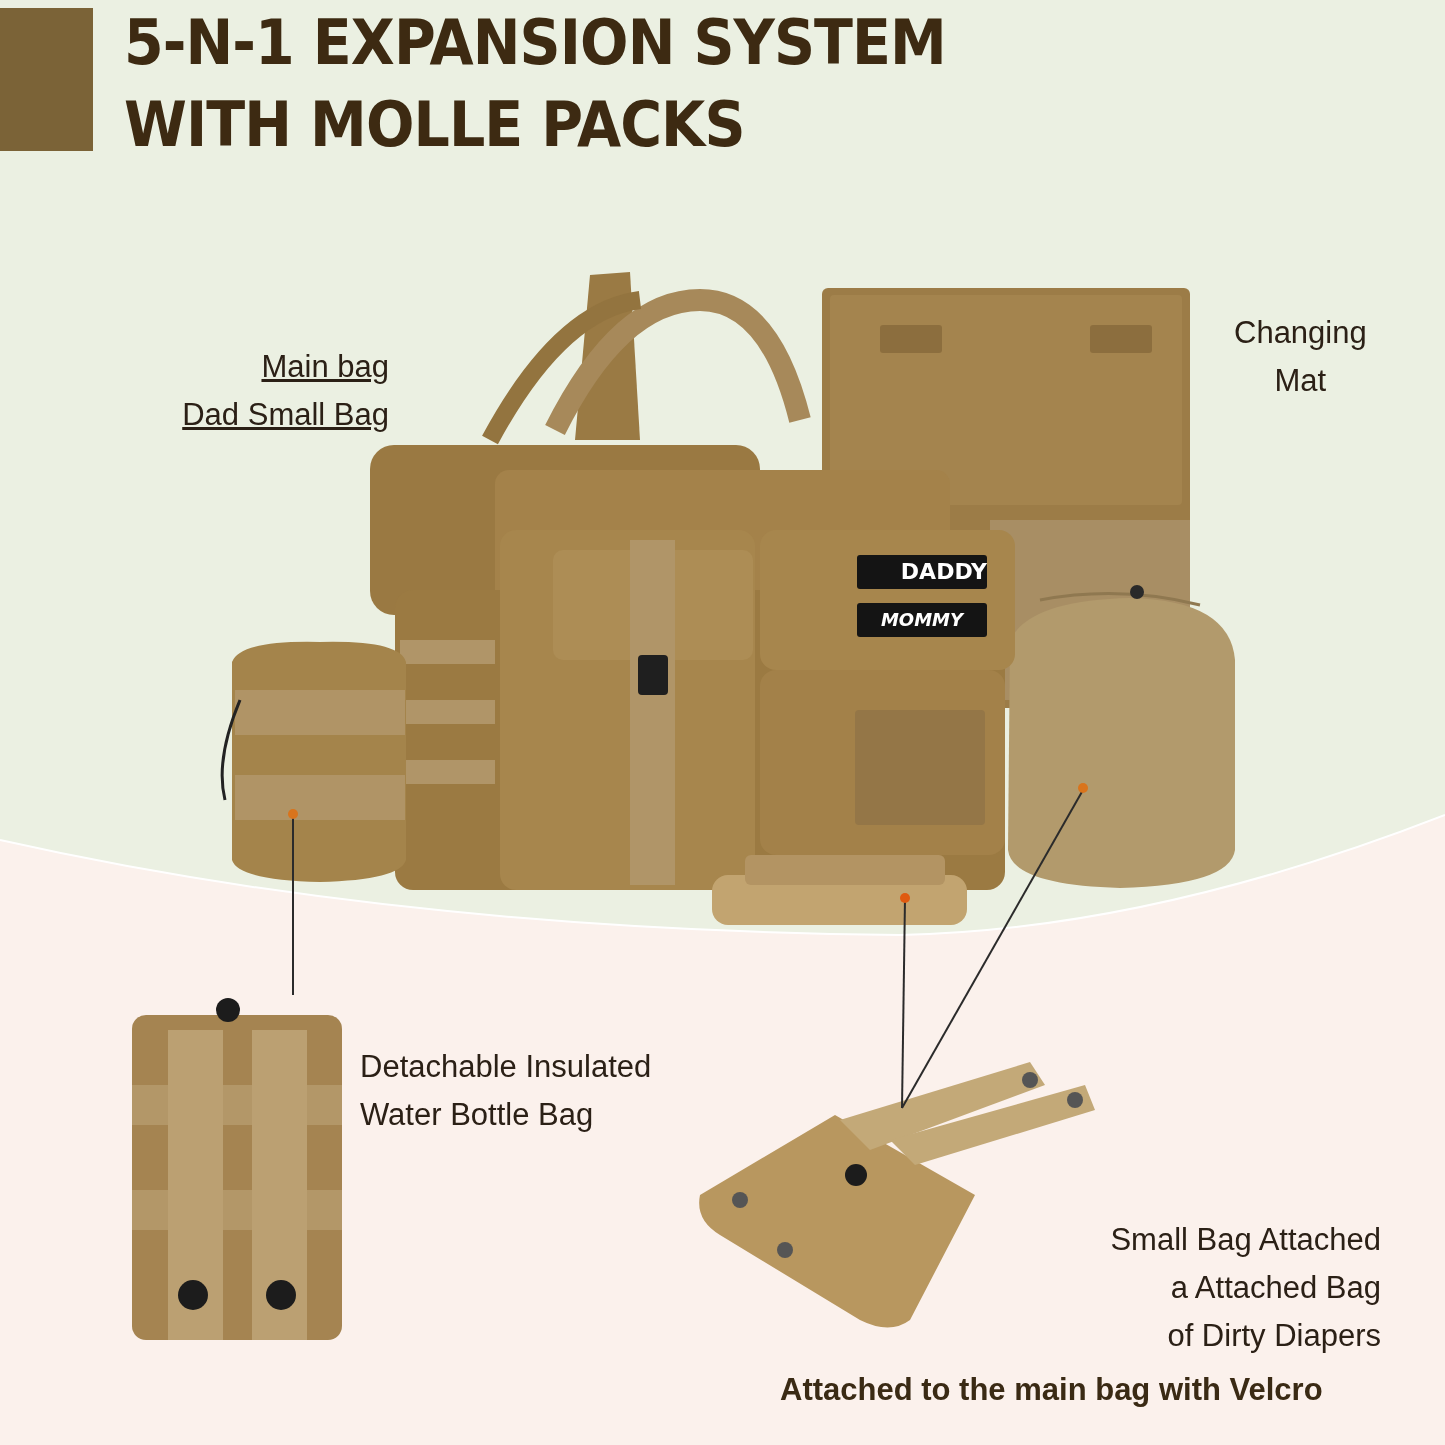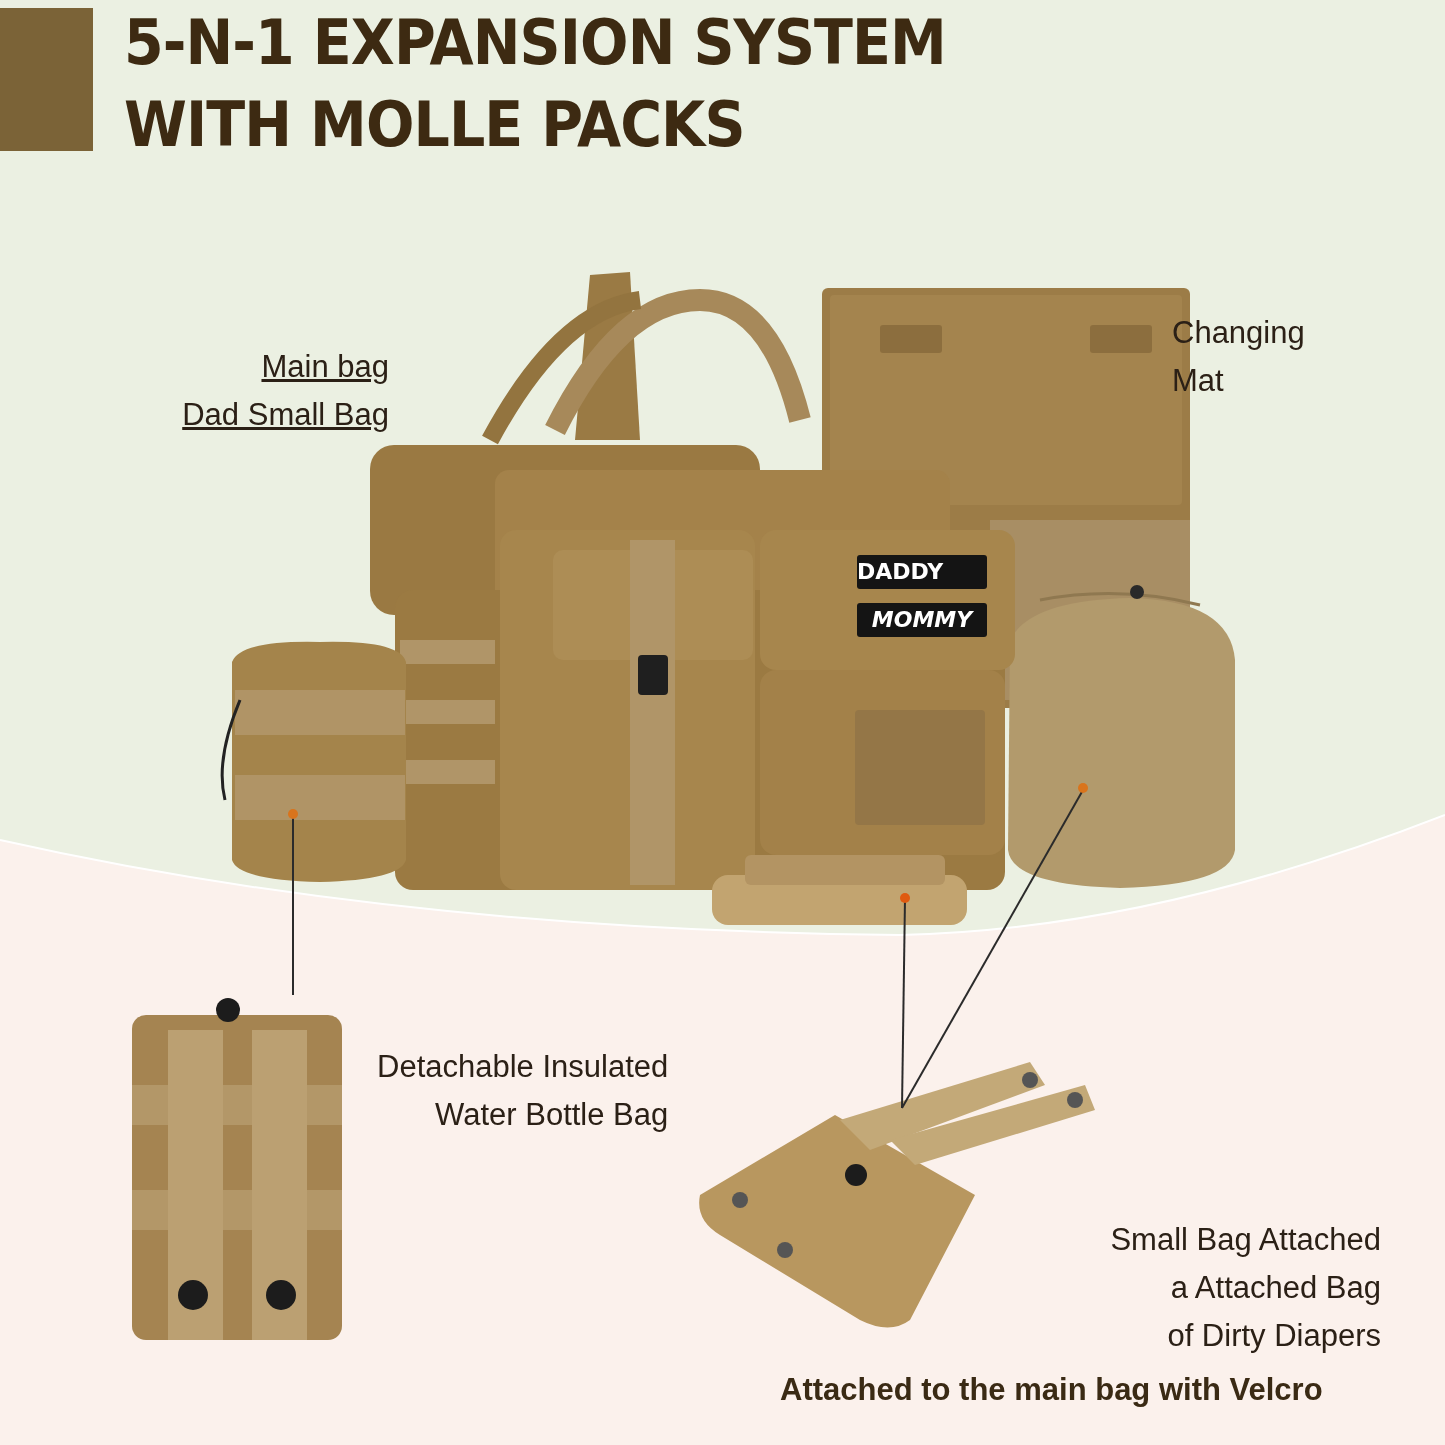--- a/index.html
+++ b/index.html
@@ -101,34 +101,34 @@
   <g stroke="#2b2b2b" stroke-width="2" fill="none">
     <line x1="293" y1="814" x2="293" y2="995"></line>
     <line x1="905" y1="898" x2="902" y2="1108"></line>
     <line x1="1083" y1="790" x2="902" y2="1108"></line>
   </g>
   <circle cx="293" cy="814" r="5" fill="#d9741c"></circle>
   <circle cx="905" cy="898" r="5" fill="#e05a10"></circle>
   <circle cx="1083" cy="788" r="5" fill="#d9741c"></circle>
 </svg>
 
-<div style="position:absolute;left:857px;top:555px;width:130px;height:34px;line-height:34px;text-align:left;color:#fff;font-weight:bold;font-size:22px;font-family:'DejaVu Sans',sans-serif;">DADDY</div>
-<div style="position:absolute;left:857px;top:603px;width:130px;height:34px;line-height:34px;text-align:center;color:#fff;font-weight:bold;font-style:italic;font-size:22px;font-family:'DejaVu Sans',sans-serif;">MOMMY</div>
+<div style="position:absolute;left:857px;top:555px;width:130px;height:34px;line-height:34px;text-align:right;color:#fff;font-weight:bold;font-size:22px;font-family:'DejaVu Sans',sans-serif;">DADDY</div>
+<div style="position:absolute;left:857px;top:603px;width:130px;height:34px;line-height:34px;text-align:center;color:#fff;font-weight:bold;font-style:italic;font-size:18px;font-family:'DejaVu Sans',sans-serif;">MOMMY</div>
 
 <div class="label right" style="left:100px;top:343px;width:289px;text-decoration:underline;">
   <span>Main bag</span><br>
   <span>Dad Small Bag</span>
 </div>
 
-<div class="label" style="left:1172px;top:309px;">
+<div class="label" style="left:1234px;top:309px;text-align:center;">
   <span>Changing</span><br>
   <span>Mat</span>
 </div>
 
-<div class="label" style="left:377px;top:1043px;text-align:right;">
+<div class="label" style="left:360px;top:1043px;">
   <span>Detachable Insulated</span><br>
   <span>Water Bottle Bag</span>
 </div>
 
 <div class="label right" style="left:980px;top:1216px;width:401px;">
   <span>Small Bag Attached</span><br>
   <span>a Attached Bag</span><br>
   <span>of Dirty Diapers</span>
 </div>
 

